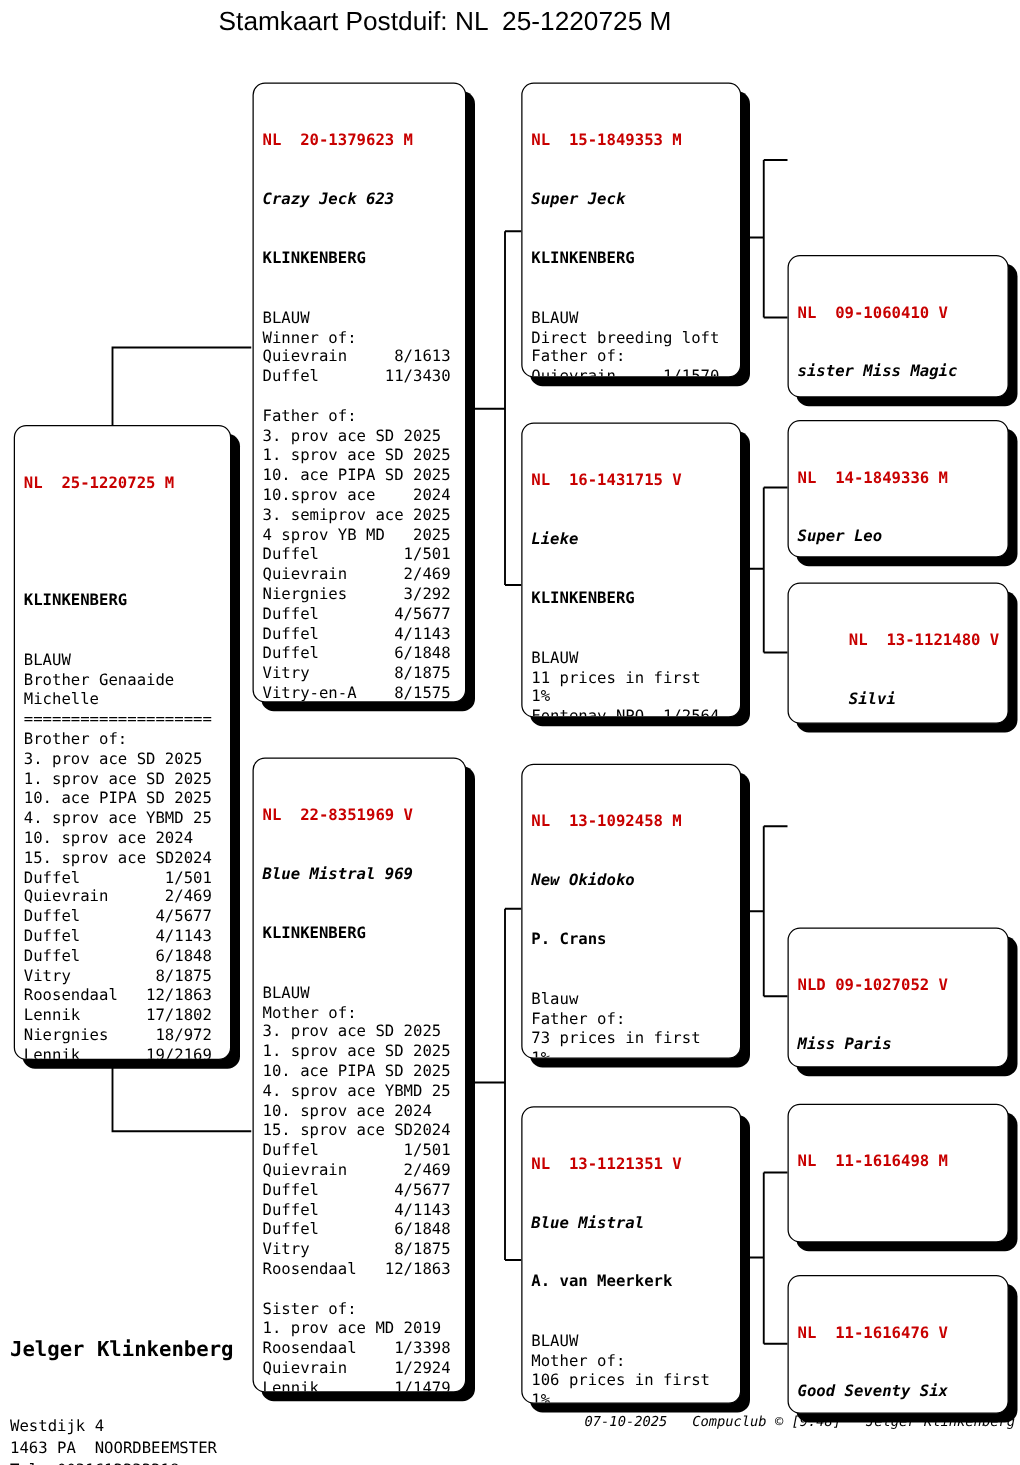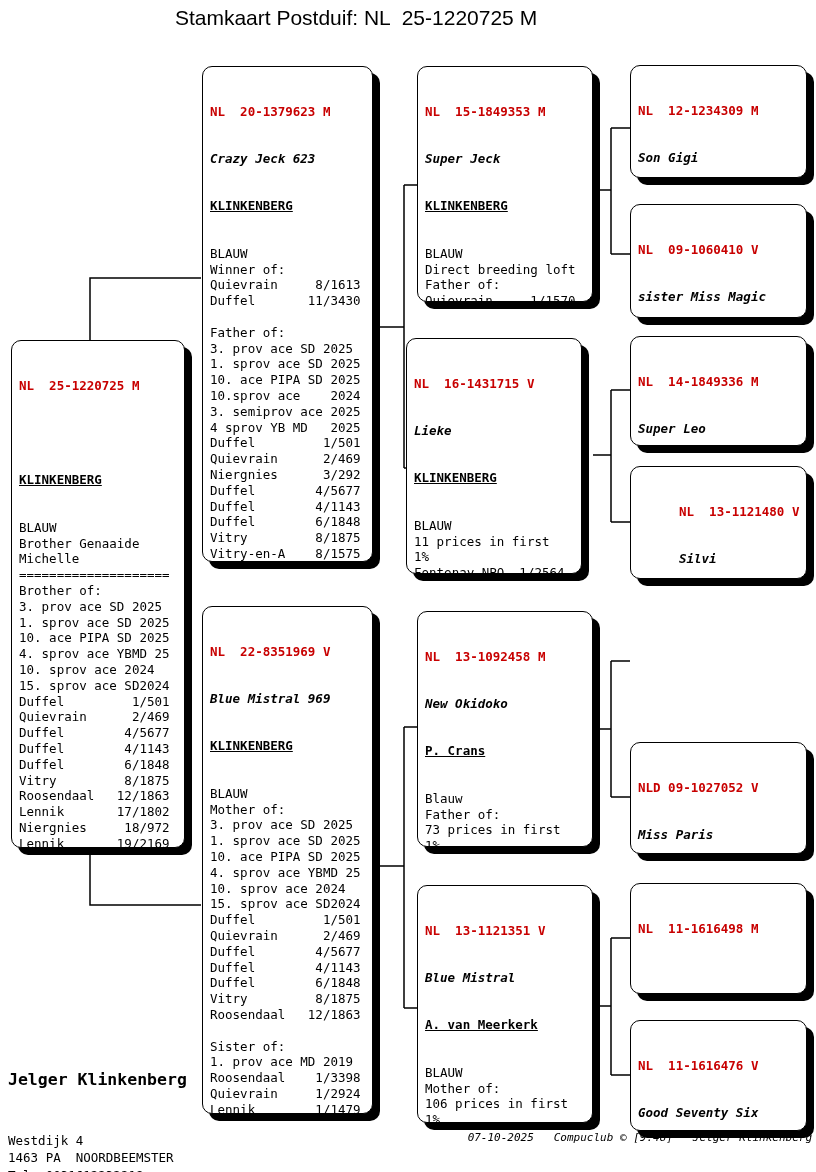--- a/index.html
+++ b/index.html
@@ -6,21 +6,21 @@
   .page{position:relative;width:816px;height:1172px;background:#fff;overflow:hidden;
         font-family:"DejaVu Sans Mono",monospace;color:#000;}
   .page-title{position:absolute;top:6px;left:0;width:712px;text-align:center;
         font-family:"Liberation Sans",sans-serif;font-size:21px;white-space:pre;}
   svg.connectors{position:absolute;left:0;top:0;}
   .box{position:absolute;background:#fff;border:1.5px solid #000;border-radius:10px;
        box-shadow:7px 7px 0 0 #000;padding:5px 7px;box-sizing:border-box;
        font-size:12.5px;line-height:15.8px;white-space:pre;overflow:hidden;}
   .ring{color:#c80000;font-weight:bold;min-height:15.8px;}
   .pname{font-weight:bold;font-style:italic;min-height:15.8px;}
-  .owner{font-weight:bold;min-height:15.8px;text-decoration:underline;}
+  .owner{font-weight:bold;min-height:15.8px;}
   .body{white-space:pre;}
   .contact{position:absolute;left:8px;top:1032px;white-space:pre;}
   .contact .cname{font-weight:bold;font-size:16.5px;line-height:20px;}
   .contact .caddr{font-size:12.5px;line-height:17.3px;margin-top:4px;}
   .print-footer{position:absolute;right:4px;top:1131px;font-size:11px;
        font-style:italic;white-space:pre;}
 </style>
 </head>
 <body>
 
@@ -139,21 +139,21 @@
 Quievrain     1/1570
 =             2/3478
 Lennik        1/2095
 Lennik         1/735
 =             3/1793
 Duffel         1/635
 =             4/1670
 Lennik        2/2095</div>
   </div>
 
-  <div class="box" style="left:406px;top:338px;width:176px;height:236px;">
+  <div class="box" style="left:417px;top:338px;width:176px;height:236px;">
     <div class="ring">NL  16-1431715 V</div>
     <div class="pname">Lieke</div>
     <div class="owner">KLINKENBERG</div>
     <div class="body">BLAUW
 11 prices in first
 1%
 Fontenay NPO  1/2564
 Quievrain     1/3817
 Quievrain      1/834
 Lennik        3/4354
@@ -190,26 +190,20 @@
 1%
 1. prov ace MD 2019
 Roosendaal    1/3398
 Quievrain     1/2924
 Lennik        1/2095
 Quievrain     1/1570
 =             2/3478
 Lennik        1/1479</div>
   </div>
 
-  <div class="box" style="left:630px;top:65px;width:177px;height:113px;">
-    <div class="ring">NL  12-1234309 M</div>
-    <div class="pname">Son Gigi</div>
-    
-    
-  </div>
 
   <div class="box" style="left:630px;top:204px;width:177px;height:114px;">
     <div class="ring">NL  09-1060410 V</div>
     <div class="pname">sister Miss Magic</div>
     
     
   </div>
 
   <div class="box" style="left:630px;top:336px;width:177px;height:110px;">
     <div class="ring">NL  14-1849336 M</div>

